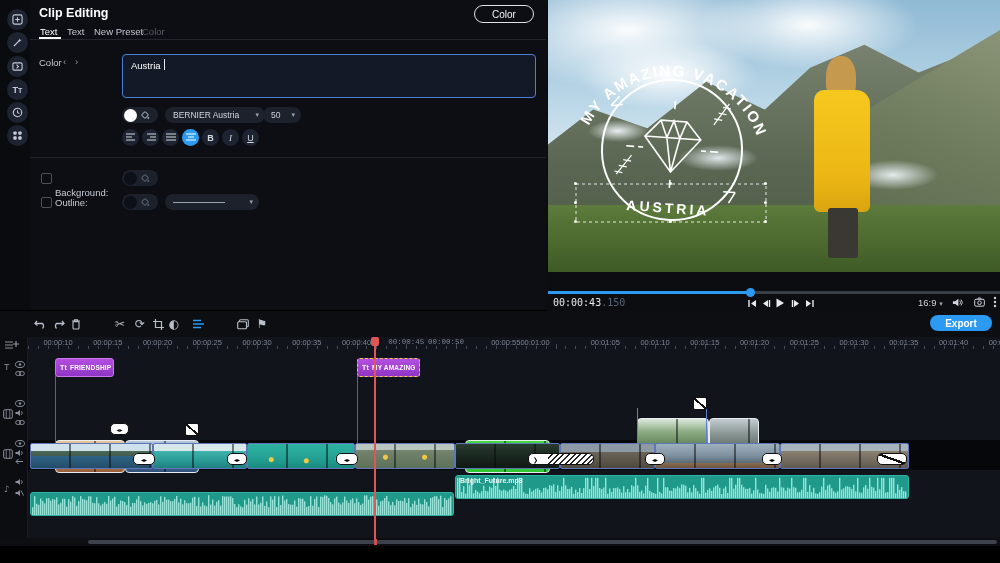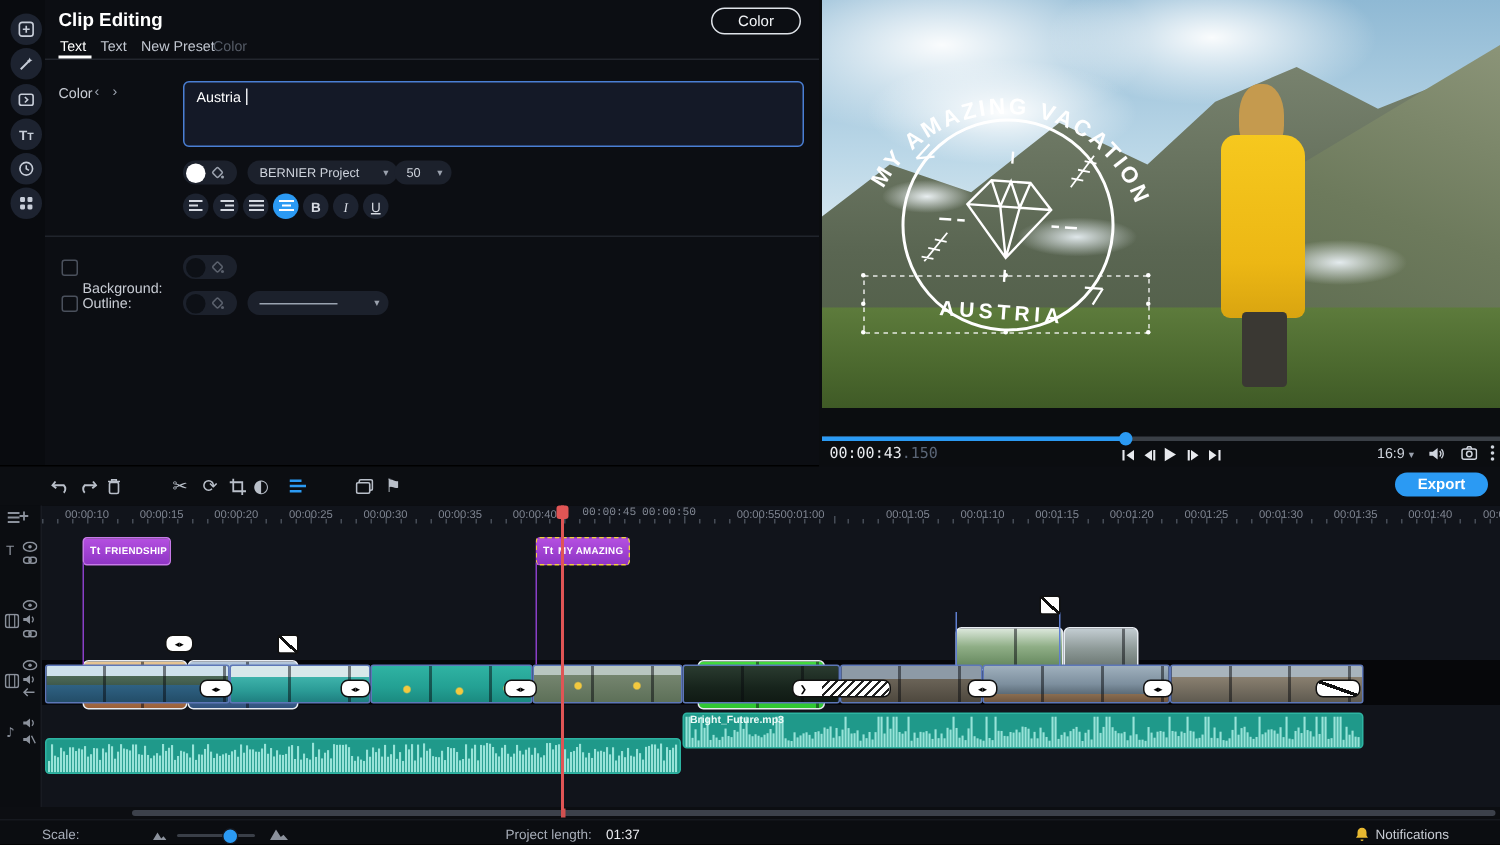--- a/index.html
+++ b/index.html
@@ -153,21 +153,21 @@
     </div>
 
     <div class="pill" style="left:92px;top:107px;width:36px">
       <span class="knob" style="background:#fff"></span>
       <svg width="10" height="10" viewBox="0 0 12 12" style="margin-left:3px">
           <rect x="3" y="3" width="6" height="6" rx="1" transform="rotate(45 6 6)" fill="none" stroke="#9aa1ad" stroke-width="1.2"></rect>
           <circle cx="10" cy="9.5" r="1.2" fill="#9aa1ad"></circle>
         </svg>
     </div>
     <div class="pill" style="left:135px;top:107px;width:92px;padding-left:8px">
-      <span>BERNIER Project</span>
+      <span>BERNIER Austria</span>
       <span class="chev">▾</span>
     </div>
     <div class="pill" style="left:233px;top:107px;width:30px;padding-left:8px">
       <span>50</span>
       <span class="chev">▾</span>
     </div>
 
     <div class="fmt" style="left:92px;top:129px">
       <svg width="10" height="9" viewBox="0 0 10 9">
           <path d="M0 1h9M0 4h6M0 7h9" stroke="#d6dae2" stroke-width="1.2"></path>
@@ -1069,32 +1069,14 @@
         <div style="left: 370.5px; top: 0px; width: 8px; height: 9px; border-radius: 2px; background: rgb(224, 85, 85); z-index: 9; position: absolute;"></div>
         <div style="left: 374px; top: 0px; width: 1.5px; height: 203px; background: rgb(224, 85, 85); z-index: 9; position: absolute;"></div>
       </div>
   </div>
 
   <div id="hscroll" class="abs">
     <div id="hthumb"></div>
     <div id="hred"></div>
   </div>
 
-  <div id="statusbar" class="abs">
-    <span class="sbtext" style="left:28px;top:4px">Scale:</span>
-    <svg class="abs" style="left:102px;top:6px" width="9" height="7" viewBox="0 0 9 7">
-        <path d="M0 7 3 2l2.5 4L7 4.5 9 7z" fill="#8b919c"></path>
-      </svg>
-    <div class="abs" style="left:118px;top:9px;width:52px;height:2px;background:#3a3f48;border-radius:1px"></div>
-    <div class="abs" style="left:148px;top:5px;width:9px;height:9px;border-radius:50%;background:#2b9af3;border:1.5px solid #15181f"></div>
-    <svg class="abs" style="left:180px;top:4px" width="12" height="9" viewBox="0 0 12 9">
-        <path d="M0 9 4 2l3.2 5L9 5.5 12 9z" fill="#8b919c"></path>
-      </svg>
-    <span class="sbtext" style="left:337px;top:4px">Project length:</span>
-    <span class="sbtext" style="left:404px;top:4px;color:#e8eaee">01:37</span>
-    <svg class="abs" style="left:903px;top:4px" width="10" height="10" viewBox="0 0 10 10">
-        <path d="M5 0.8a3 3 0 0 1 3 3v2.2l1 1.5H1l1-1.5V3.8a3 3 0 0 1 3-3z" fill="#e8b931"></path>
-        <path d="M4 8.6a1 1 0 0 0 2 0z" fill="#e8b931"></path>
-      </svg>
-    <span class="sbtext" style="left:917px;top:4px;color:#c8ccd4">Notifications</span>
-  </div>
 
 </div>
 
 </body></html>

